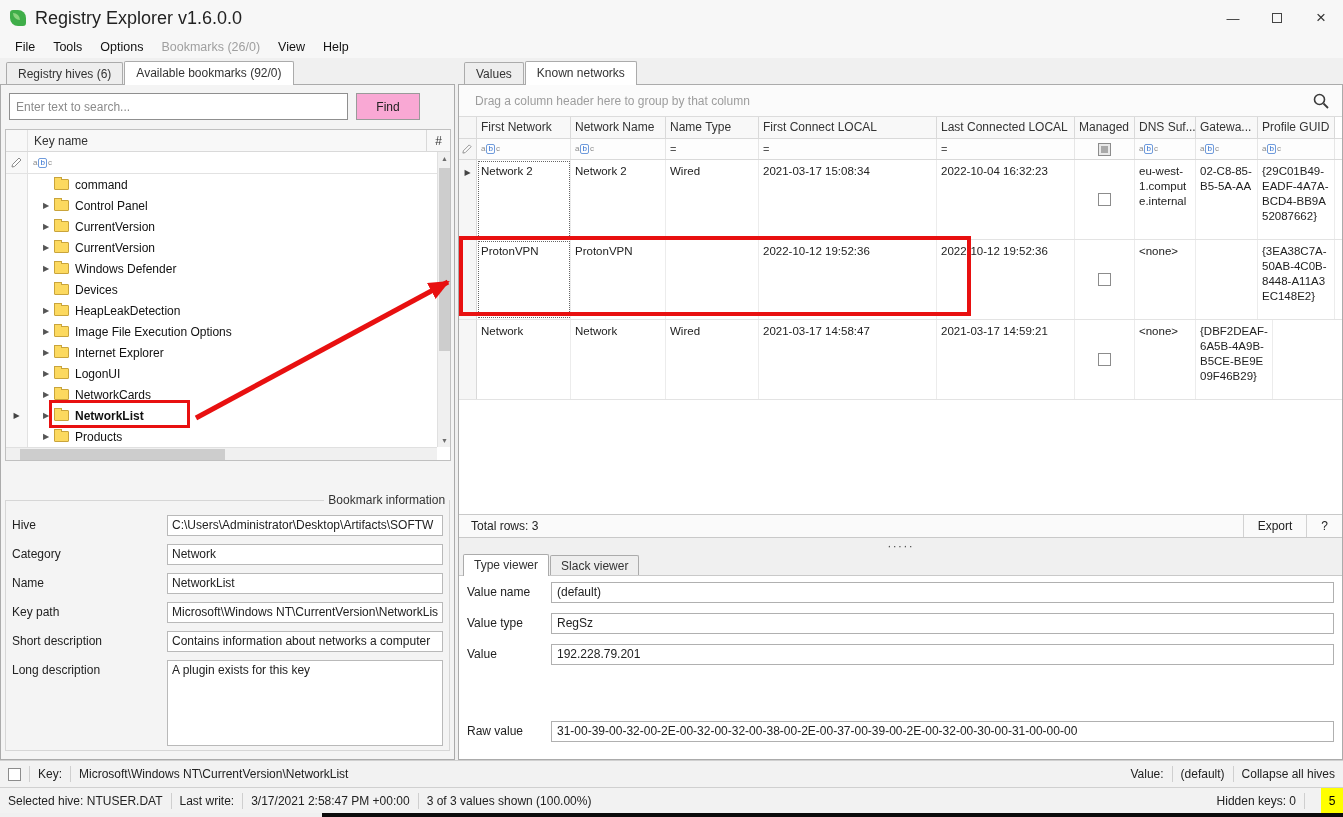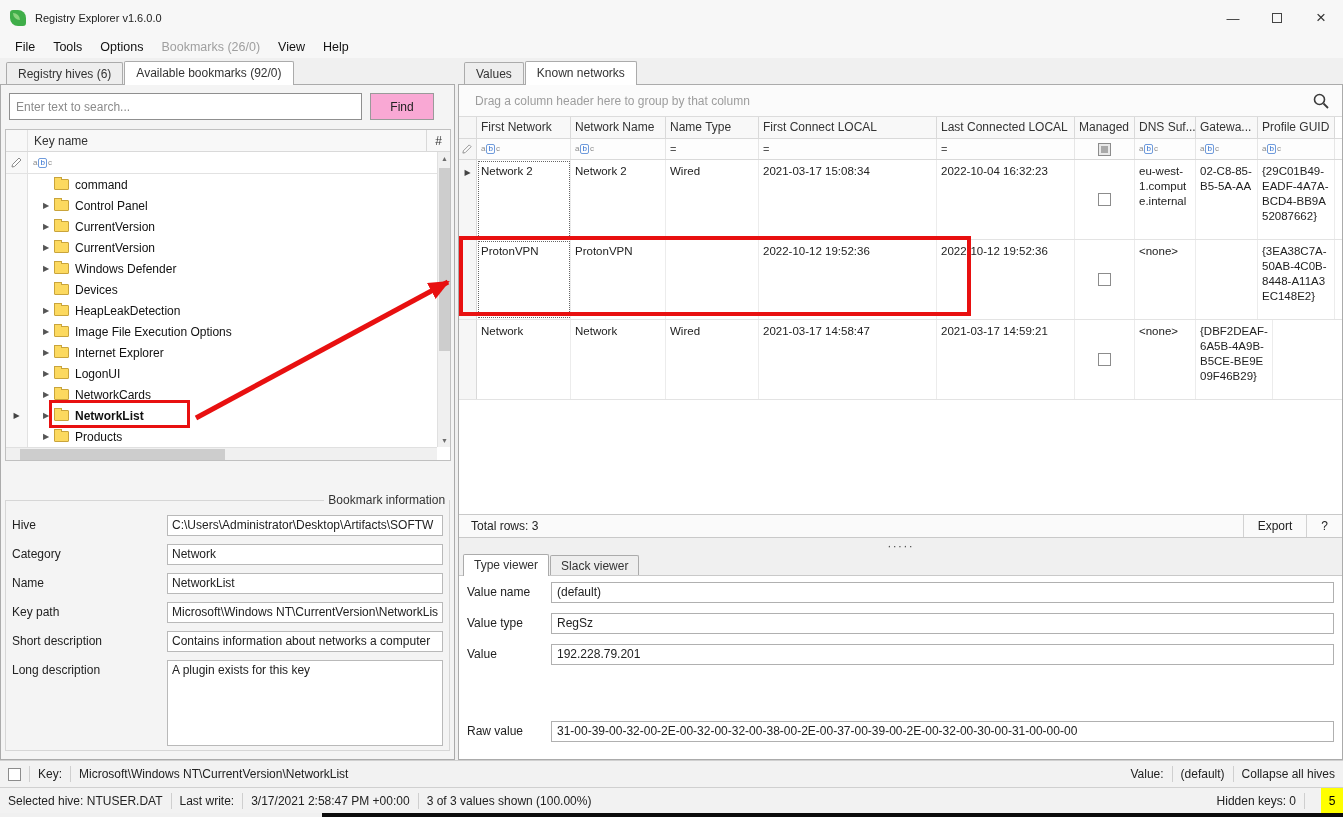--- a/index.html
+++ b/index.html
@@ -9,37 +9,37 @@
     font-family: "Liberation Sans", sans-serif;
     font-size: 12px;
     color: #222;
     background: #f0f0f0;
     overflow: hidden;
   }
   
   .titlebar { position: absolute; left:0; top:0; width:100%; height:36px; background:#f7f7f7; display:flex; align-items:center; padding-left:10px; }
   .app-icon { width:16px; height:16px; border-radius:3px 8px 3px 8px; background:#3fae49; position:relative; flex:none; }
   .app-icon::after { content:''; position:absolute; left:3px; top:3px; width:7px; height:7px; border-radius:0 7px 0 7px; background:#8bd47f; }
-  .title-text { margin-left:9px; font-size:11px; color:#222; }
+  .title-text { margin-left:9px; font-size:18px; color:#222; }
   .win-controls { margin-left:auto; display:flex; height:36px; }
   .win-btn { width:44px; height:36px; display:flex; align-items:center; justify-content:center; font-size:13px; color:#333; }
   .win-btn.close { font-size:17px; }
   .restore-box { width:10px; height:10px; border:1px solid #444; }
   
   .menubar { position:absolute; left:0; top:36px; width:100%; height:22px; background:#f7f7f7; display:flex; align-items:center; padding-left:6px; }
   .menu-item { padding:2px 9px; font-size:12.5px; color:#111; }
   .menu-item.disabled { color:#9f9f9f; }
   
   .tab-bar { display:flex; align-items:flex-end; height:26px; padding-left:6px; gap:1px; }
   .tab { border:1px solid #ababab; border-bottom:none; background:#eeeeee; color:#333; padding:4px 11px 3px 11px; font-size:12px; border-radius:2px 2px 0 0; position:relative; }
   .tab.active { background:#fff; z-index:3; padding-bottom:5px; margin-bottom:-1px; }
   
   .left-panel { position:absolute; left:0; top:58px; width:456px; height:702px; }
   .left-content { position:absolute; left:0; top:26px; right:1px; bottom:0; border:1px solid #ababab; background:#f4f4f4; }
-  .search-row { position:absolute; left:8px; top:8px; right:20px; height:27px; display:flex; gap:8px; }
+  .search-row { position:absolute; left:8px; top:8px; right:34px; height:27px; display:flex; gap:8px; }
   .search-input { flex:1; border:1px solid #8f8f8f; background:#fff; padding:0 6px; font-size:12px; font-family:"Liberation Sans",sans-serif; color:#333; }
   .search-input::placeholder { color:#8b8b8b; }
   .find-btn { width:64px; border:1px solid #9a9a9a; background:#f9a8d4; font-size:12px; color:#222; }
   .tree-box { position:absolute; left:4px; top:44px; width:446px; height:332px; border:1px solid #c0c0c0; background:#fff; }
   .tree-header { display:flex; height:22px; background:#f8f8f8; border-bottom:1px solid #d9d9d9; align-items:center; }
   .row-ind { width:22px; flex:none; height:100%; border-right:1px solid #e2e2e2; display:flex; align-items:center; justify-content:center; background:#f8f8f8; font-size:8px; color:#444; }
   .th-keyname { flex:1; padding-left:6px; color:#333; }
   .th-hash { width:24px; border-left:1px solid #d9d9d9; height:100%; display:flex; align-items:center; justify-content:center; color:#333; }
   .tree-filter-row { display:flex; height:22px; border-bottom:1px solid #e2e2e2; align-items:center; background:#fff; }
   .tree-body { position:relative; }

